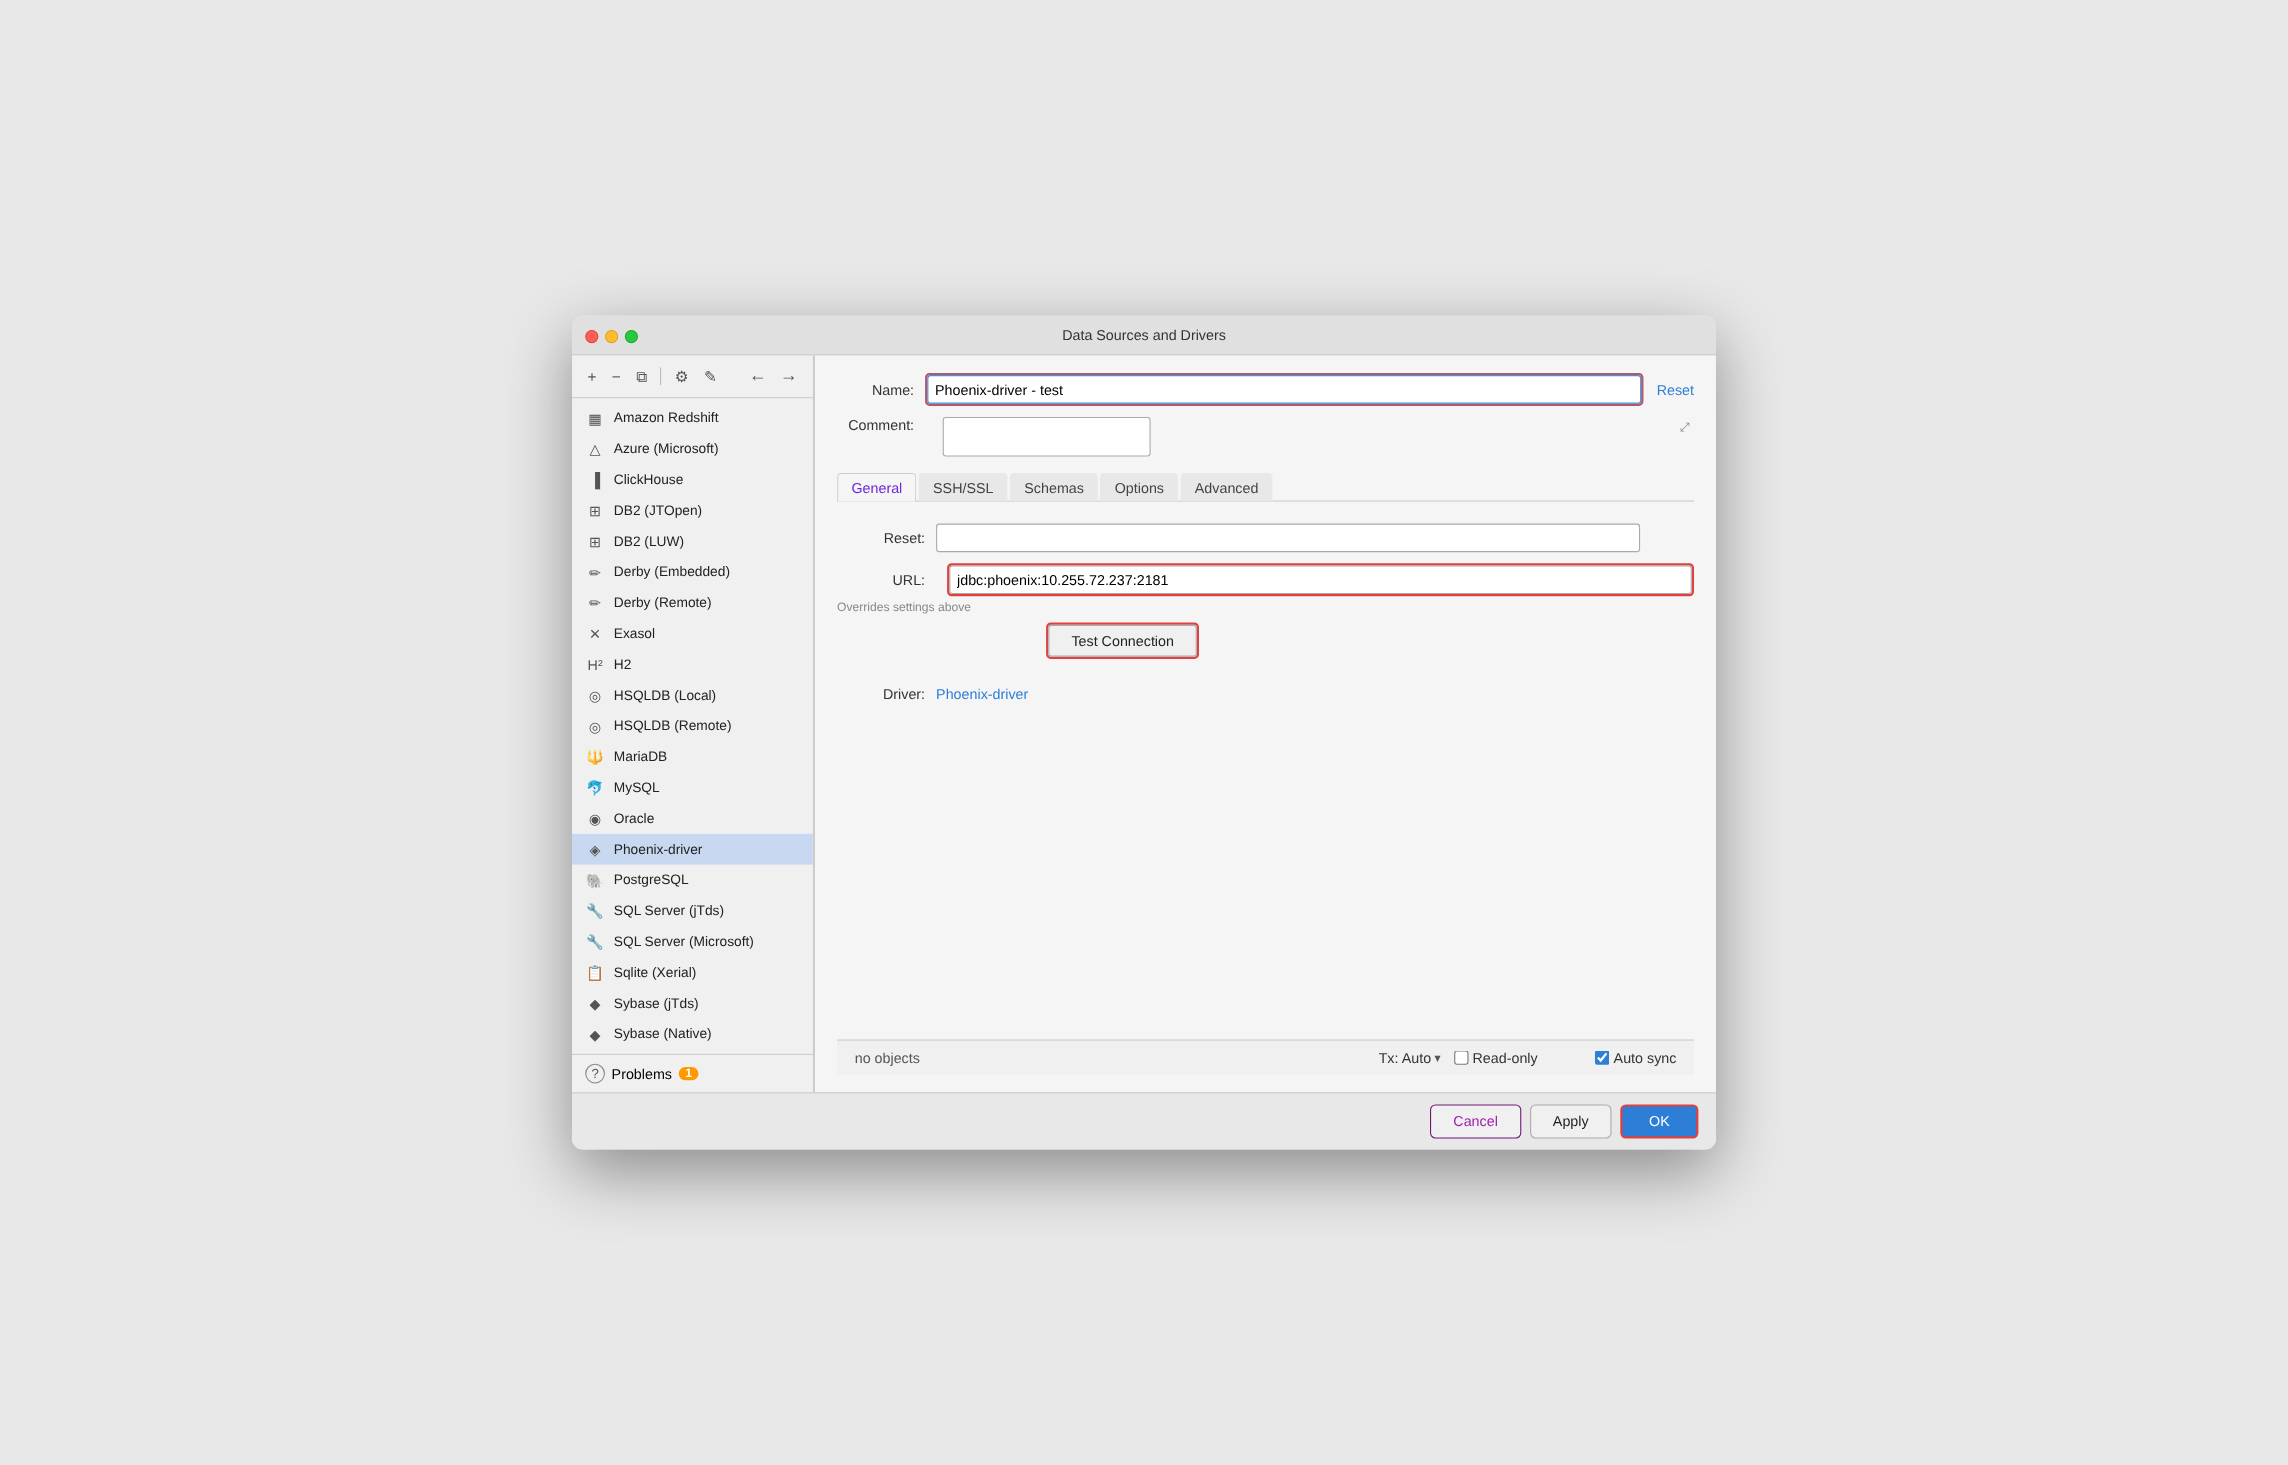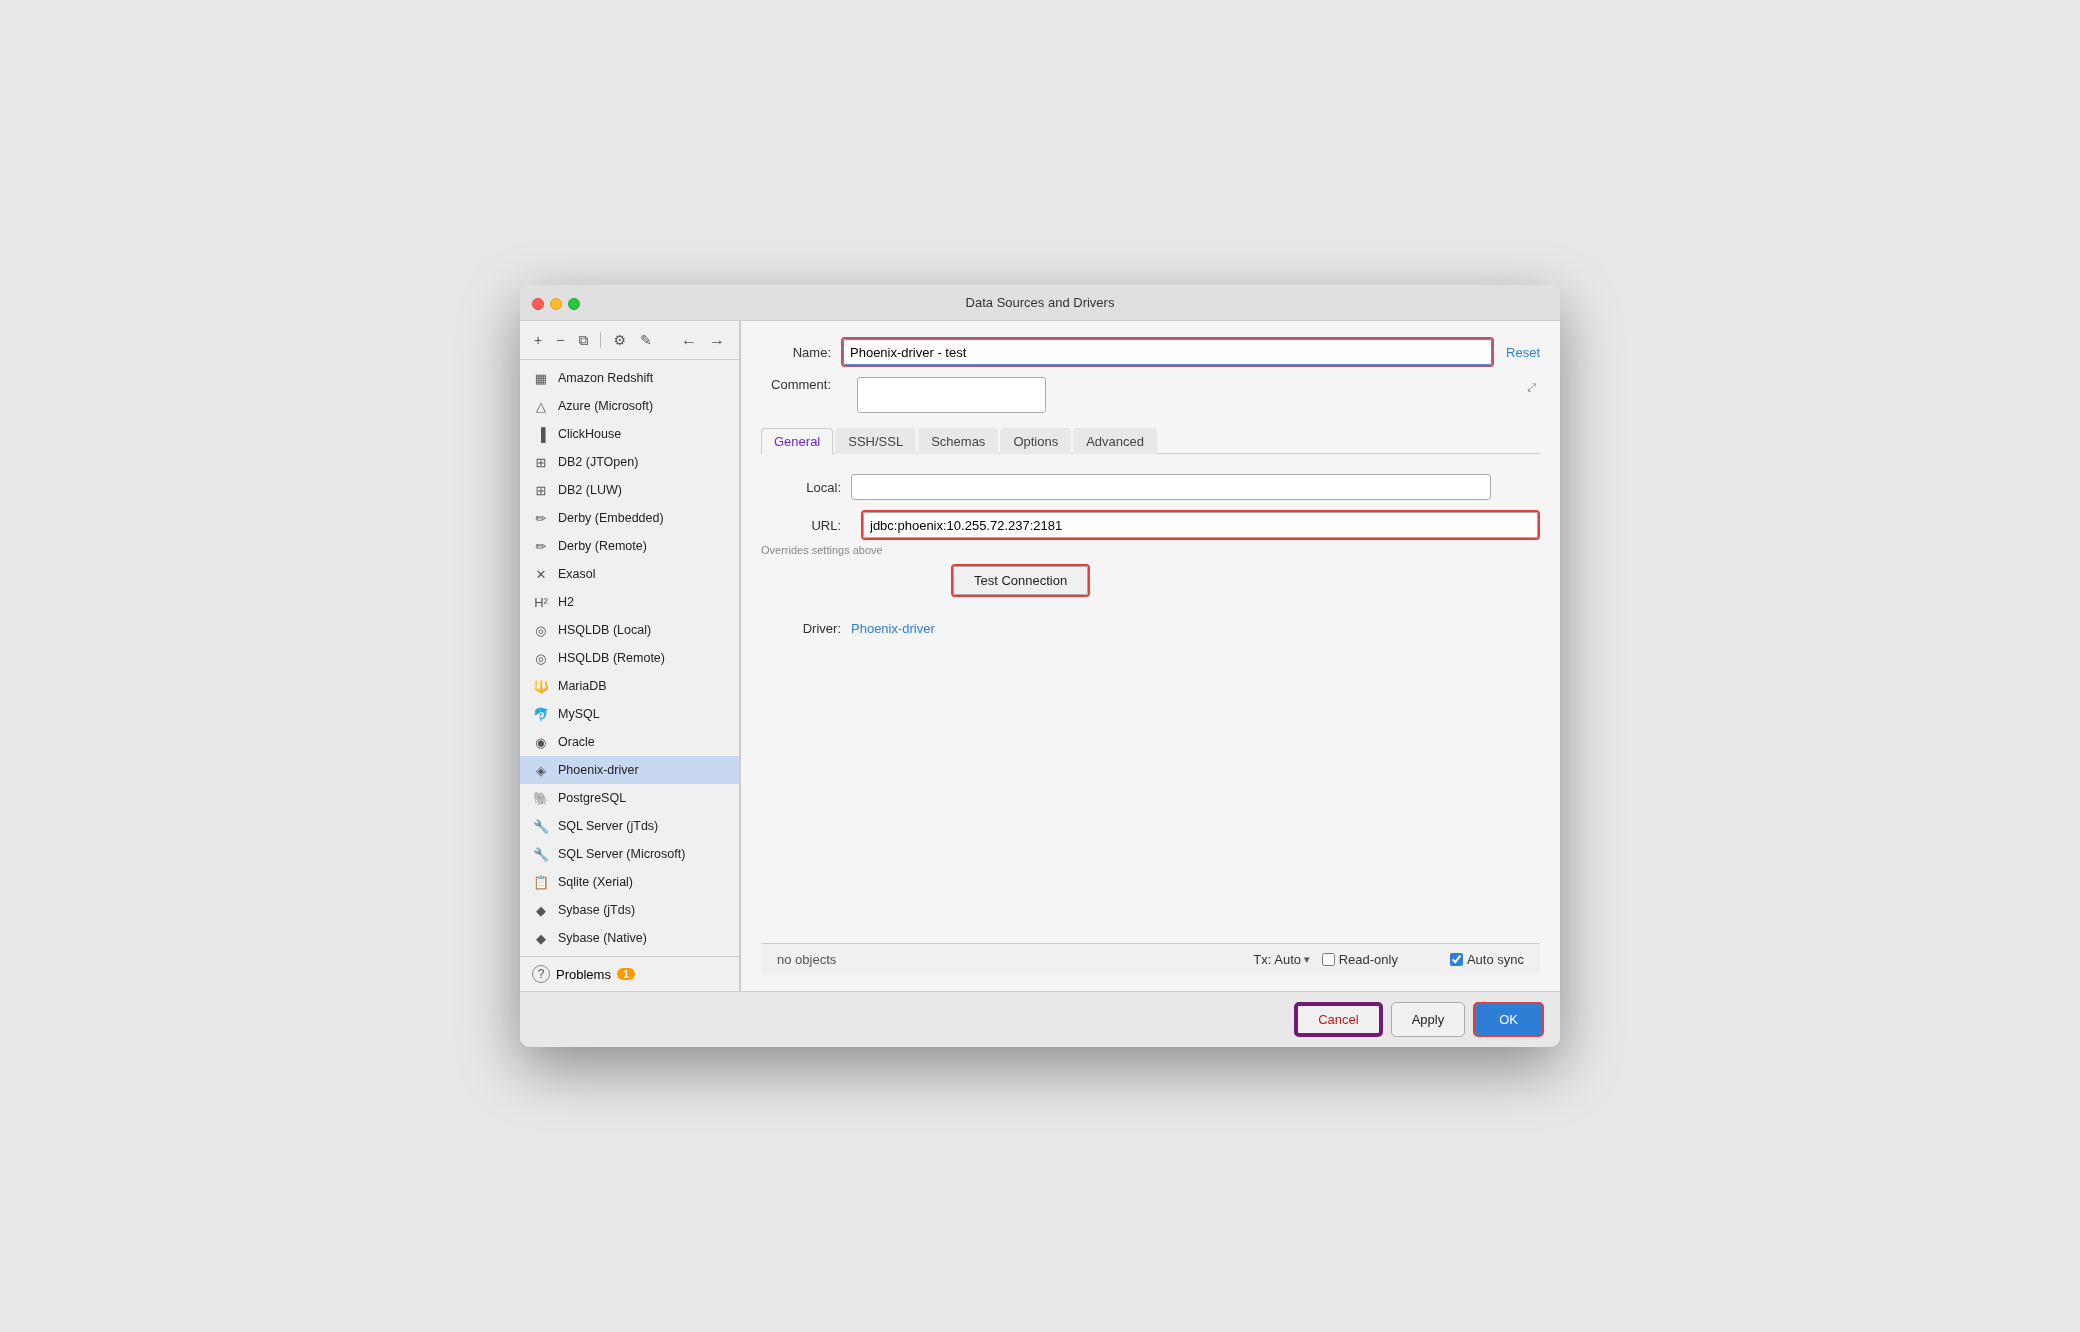--- a/index.html
+++ b/index.html
@@ -380,25 +380,25 @@
       display: flex;
       justify-content: flex-end;
       gap: 8px;
       padding: 10px 16px;
       background: #e8e8e8;
       border-top: 1px solid #ccc;
     }
     .btn-cancel {
       padding: 6px 20px;
       background: #f0f0f0;
-      border: 4px solid #701a75;
+      border: 1px solid #701a75;
       border-radius: 5px;
       font-size: 13px;
       cursor: pointer;
-      color: #b91c1c;
+      color: #a21caf;
     }
     .btn-apply {
       padding: 6px 20px;
       background: #f0f0f0;
       border: 1px solid #aaa;
       border-radius: 5px;
       font-size: 13px;
       cursor: pointer;
       color: #222;
     }
@@ -578,21 +578,21 @@
         <div class="tab active">General</div>
         <div class="tab">SSH/SSL</div>
         <div class="tab">Schemas</div>
         <div class="tab">Options</div>
         <div class="tab">Advanced</div>
       </div>
 
       <div class="form-section">
 
         <div class="form-row">
-          <span class="form-label">Local:</span>
+          <span class="form-label">Reset:</span>
           <input class="form-input" type="text" value="" style="">
         </div>
 
 
         <div class="url-row form-row">
           <span class="form-label">URL:</span>
           <div class="url-input-wrapper">
             <input class="url-input" type="text" value="jdbc:phoenix:10.255.72.237:2181" style="">
           </div>
         </div>

